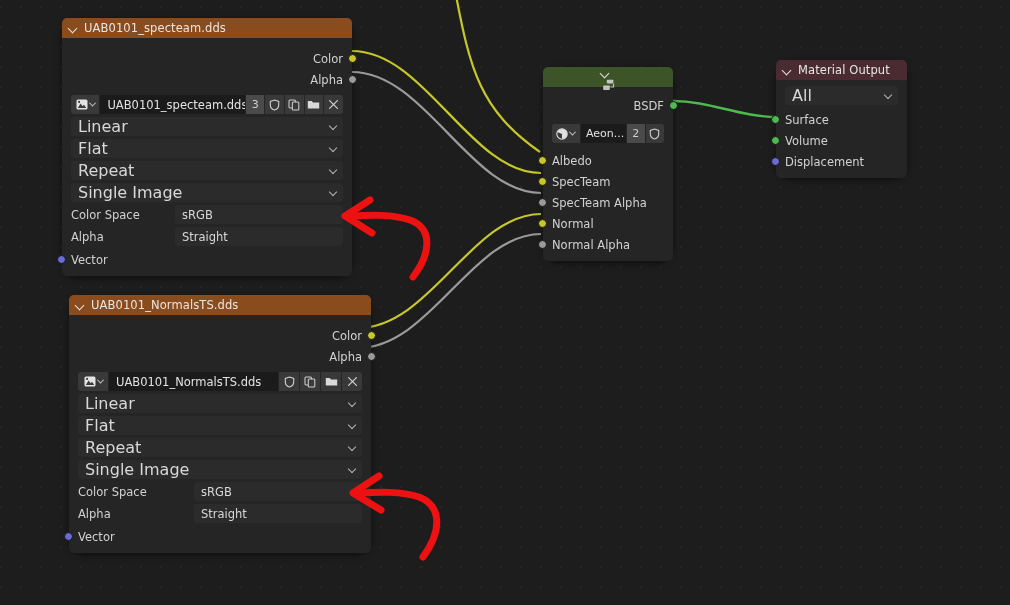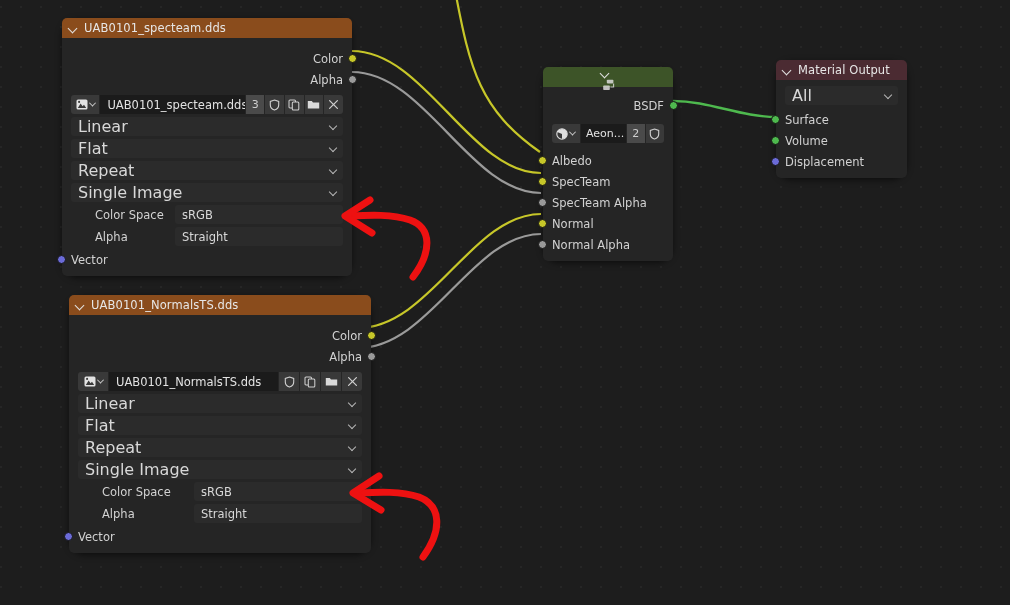--- a/index.html
+++ b/index.html
@@ -109,21 +109,20 @@
     margin-top: -4px;
     border-right: 1.5px solid #b6b6b6;
     border-bottom: 1.5px solid #b6b6b6;
     transform: rotate(45deg);
   }
   .prop-row {
     display: flex; align-items: center;
     padding: 0 9px;
     margin-top: 3px;
     height: 19px;
-    margin-left: 24px;
   }
   .prop-label {
     font-size: 11.5px; color: #d2d2d2;
     flex: 0 0 auto;
   }
   .prop-val {
     margin-left: auto;
     background: #2b2b2b;
     border-radius: 3px;
     height: 19px;

